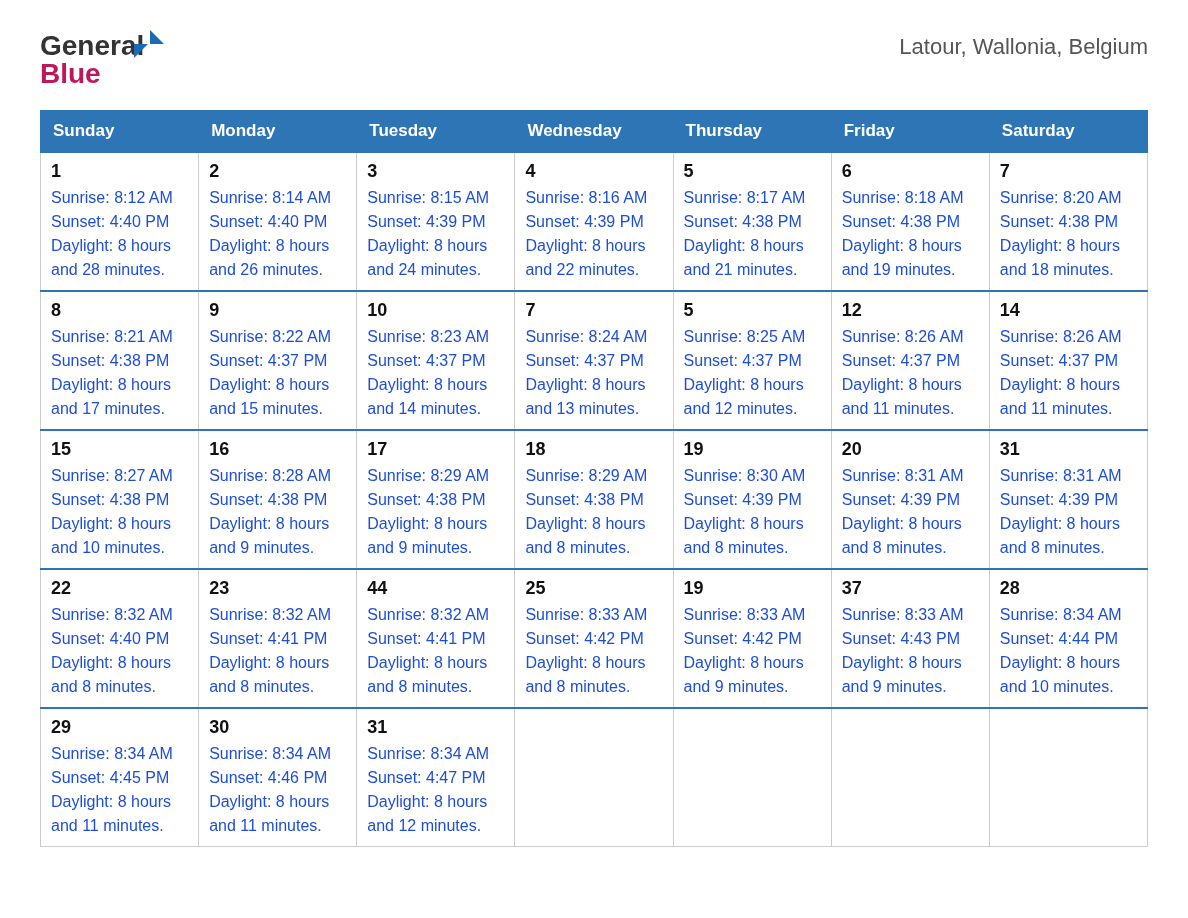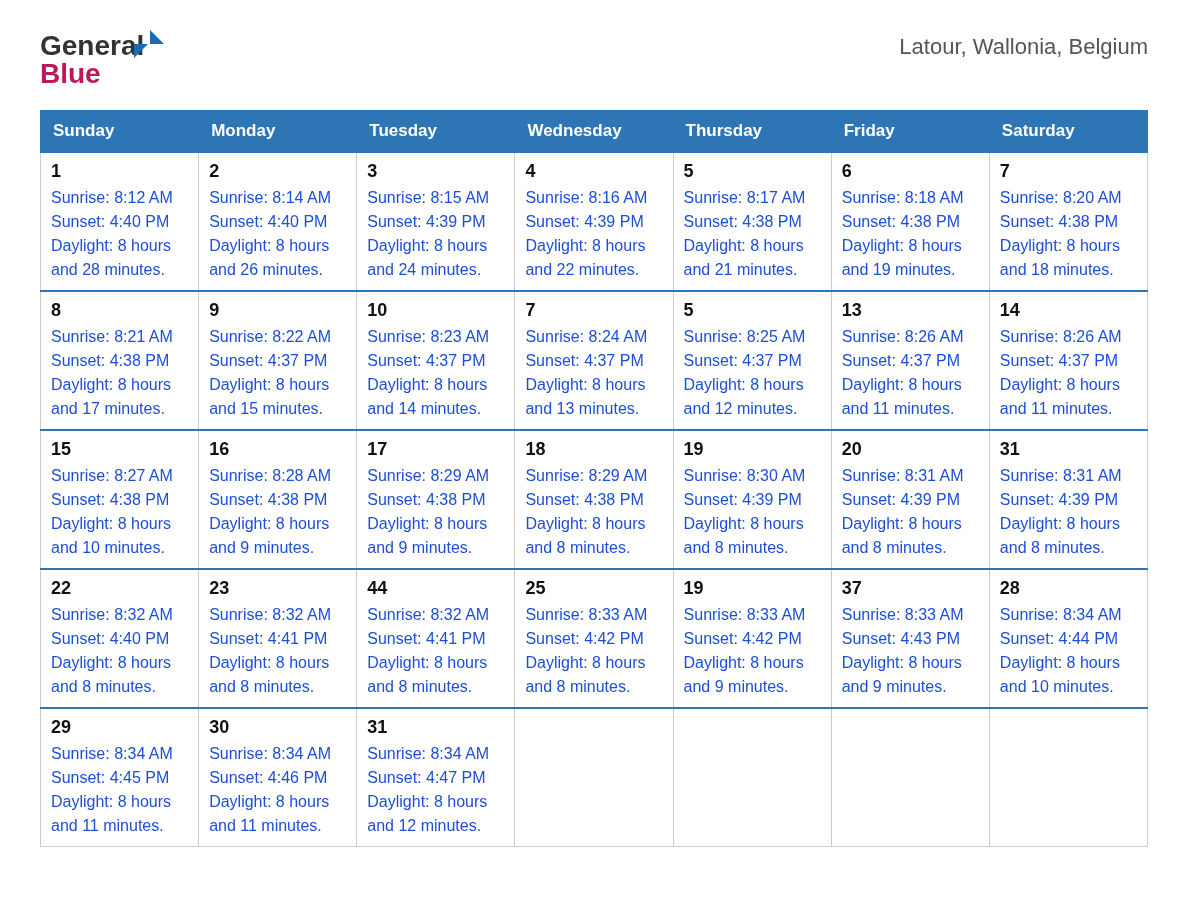--- a/index.html
+++ b/index.html
@@ -237,21 +237,21 @@
       </td>
         <td>
         <div class="day-number">5</div>
         <div class="day-info">
           Sunrise: 8:25 AM<br>
           Sunset: 4:37 PM<br>
           Daylight: 8 hours and 12 minutes.
         </div>
       </td>
         <td>
-        <div class="day-number">13</div>
+        <div class="day-number">12</div>
         <div class="day-info">
           Sunrise: 8:26 AM<br>
           Sunset: 4:37 PM<br>
           Daylight: 8 hours and 11 minutes.
         </div>
       </td>
         <td>
         <div class="day-number">14</div>
         <div class="day-info">
           Sunrise: 8:26 AM<br>

